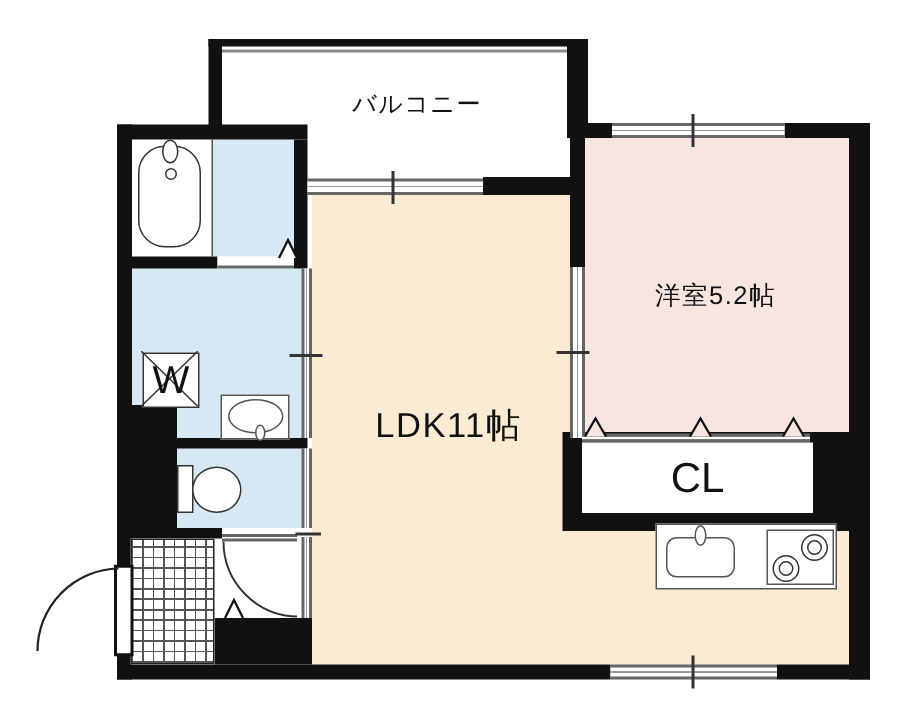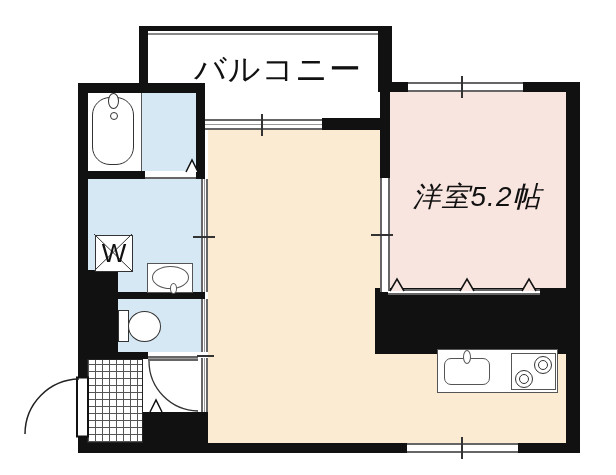--- a/index.html
+++ b/index.html
@@ -77,20 +77,23 @@
   <div class="win-h" style="left:388px;top:289px;width:152px;height:6px;"></div>
   <div class="whitebox" style="left:145px;top:171px;width:51px;height:8px;border-bottom:2px solid #666;box-sizing:border-box;"></div>
 
   <div class="tick" style="left:261px;top:114px;width:2px;height:22px;"></div>
   <div class="tick" style="left:461px;top:76px;width:2px;height:22px;"></div>
   <div class="tick" style="left:461px;top:437px;width:2px;height:22px;"></div>
   <div class="tick" style="left:371px;top:234px;width:22px;height:2px;"></div>
   <div class="tick" style="left:193px;top:236px;width:22px;height:2px;"></div>
   <div class="tick" style="left:197px;top:355px;width:17px;height:2px;"></div>
 
+  <div class="whitebox boxlabel" style="left:388px;top:295px;width:154px;height:47px;font-size:28px;">
+    <span>CL</span>
+  </div>
 
   <div class="fixture" style="left:92px;top:97px;width:42px;height:68px;border-radius:18px;border-width:1.5px;"></div>
   <div class="fixture" style="left:108px;top:93px;width:11px;height:16px;border-radius:50%;border-width:1.5px;"></div>
   <div class="fixture" style="left:110px;top:112px;width:8px;height:8px;border-radius:50%;border-width:1.5px;"></div>
 
   <div class="fixture boxlabel" style="left:95px;top:235px;width:38px;height:37px;border-width:1.5px;font-size:26px;">
     <svg width="38" height="37" style="position:absolute;left:-2px;top:-2px;">
       <line x1="0" y1="0" x2="38" y2="37" stroke="#333" stroke-width="1"></line>
       <line x1="38" y1="0" x2="0" y2="37" stroke="#333" stroke-width="1"></line>
     </svg>
@@ -121,16 +124,17 @@
     <rect x="77" y="377.5" width="11" height="59" fill="#fff" stroke="#111" stroke-width="2"></rect>
     <path d="M 79 379 A 55 55 0 0 0 25 434" fill="none" stroke="#222" stroke-width="1.5"></path>
     <path d="M 149 361 A 50 50 0 0 0 198 411" fill="none" stroke="#333" stroke-width="1.3"></path>
     <polyline points="150,412 156,400 162,412" fill="#fff" stroke="#111" stroke-width="1.5"></polyline>
     <polyline points="186,172 192,160 198,172" fill="#fff" stroke="#111" stroke-width="1.5"></polyline>
     <polyline points="390,291 397,279 404,291" fill="#f8e5df" stroke="#111" stroke-width="1.5"></polyline>
     <polyline points="460,291 467,279 474,291" fill="#f8e5df" stroke="#111" stroke-width="1.5"></polyline>
     <polyline points="522,291 529,279 536,291" fill="#f8e5df" stroke="#111" stroke-width="1.5"></polyline>
   </svg>
 
-  <div class="label" style="left:278px;top:70px;font-size:32px;">バルコニー</div>
-  <div class="label" style="left:477px;top:197px;font-size:28px;font-style:italic;">洋室5.2帖</div>
+  <div class="label" style="left:278px;top:70px;font-size:16px;">バルコニー</div>
+  <div class="label" style="left:477px;top:197px;font-size:17px;">洋室5.2帖</div>
+  <div class="label" style="left:299px;top:284px;font-size:23px;">LDK11帖</div>
 
 </div>
 
 </body></html>

